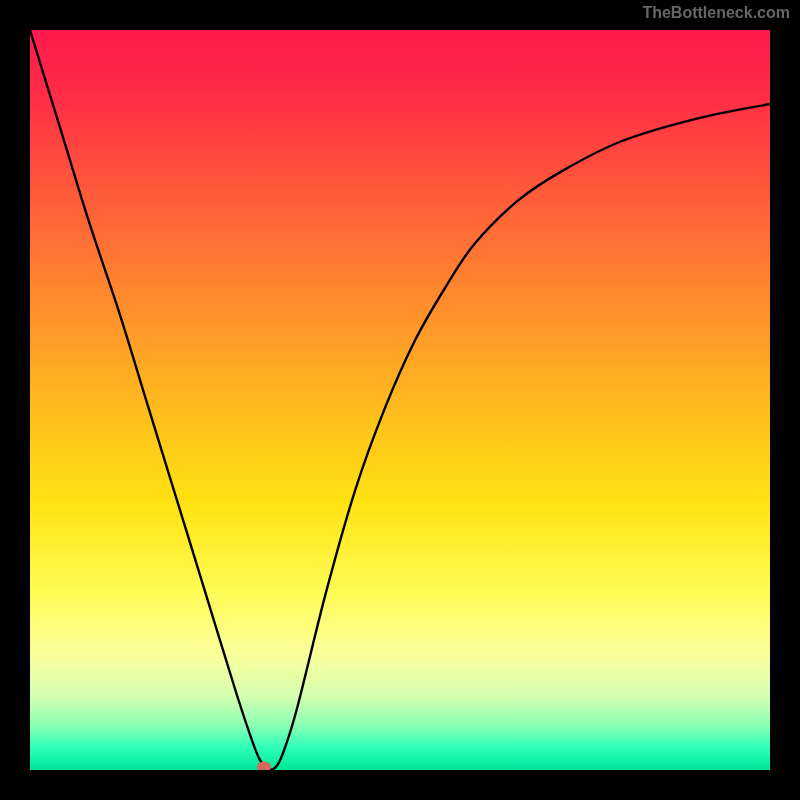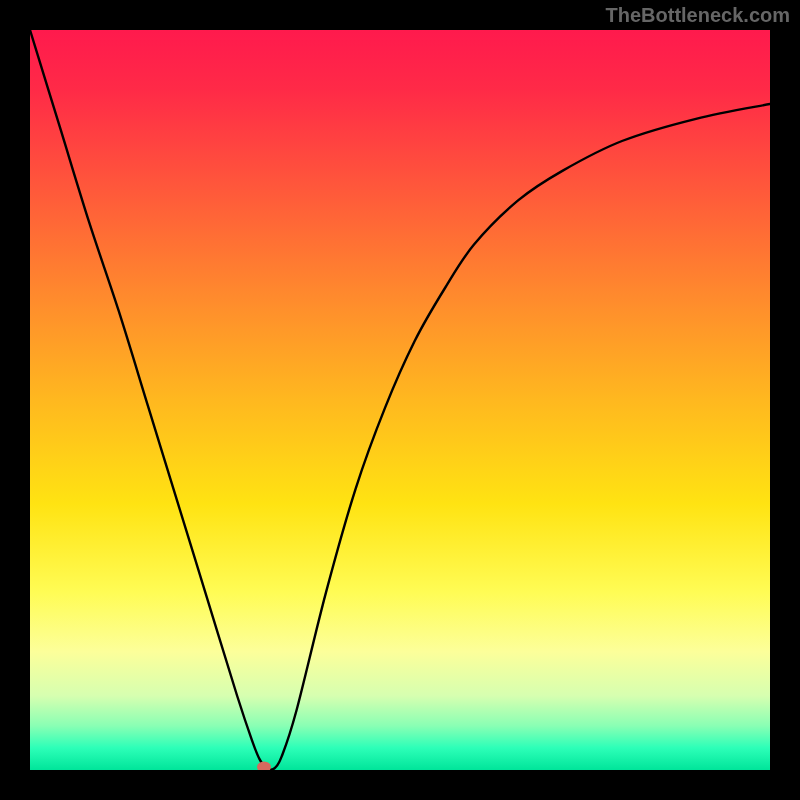--- a/index.html
+++ b/index.html
@@ -9,21 +9,21 @@
     height: 800px;
     background: #000;
     position: relative;
     font-family: Arial, Helvetica, sans-serif;
   }
   .watermark {
     position: absolute;
     top: 4px;
     right: 10px;
     color: #666;
-    font-size: 20px;
+    font-size: 16px;
     font-weight: bold;
     z-index: 10;
   }
   .plot-area {
     position: absolute;
     top: 30px;
     left: 30px;
     width: 740px;
     height: 740px;
     overflow: hidden;

